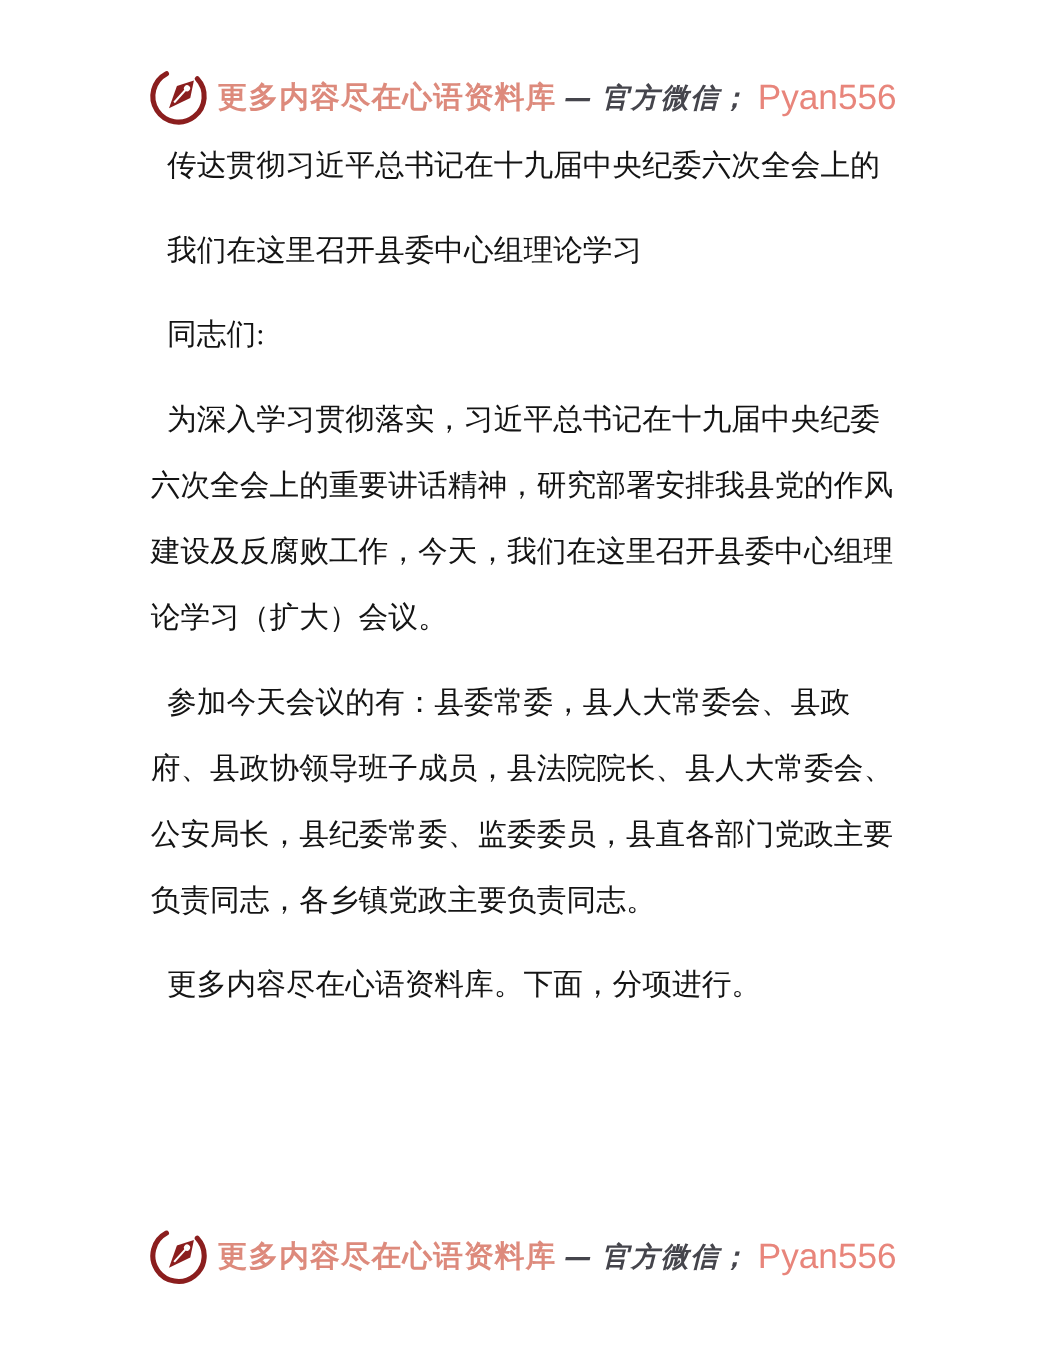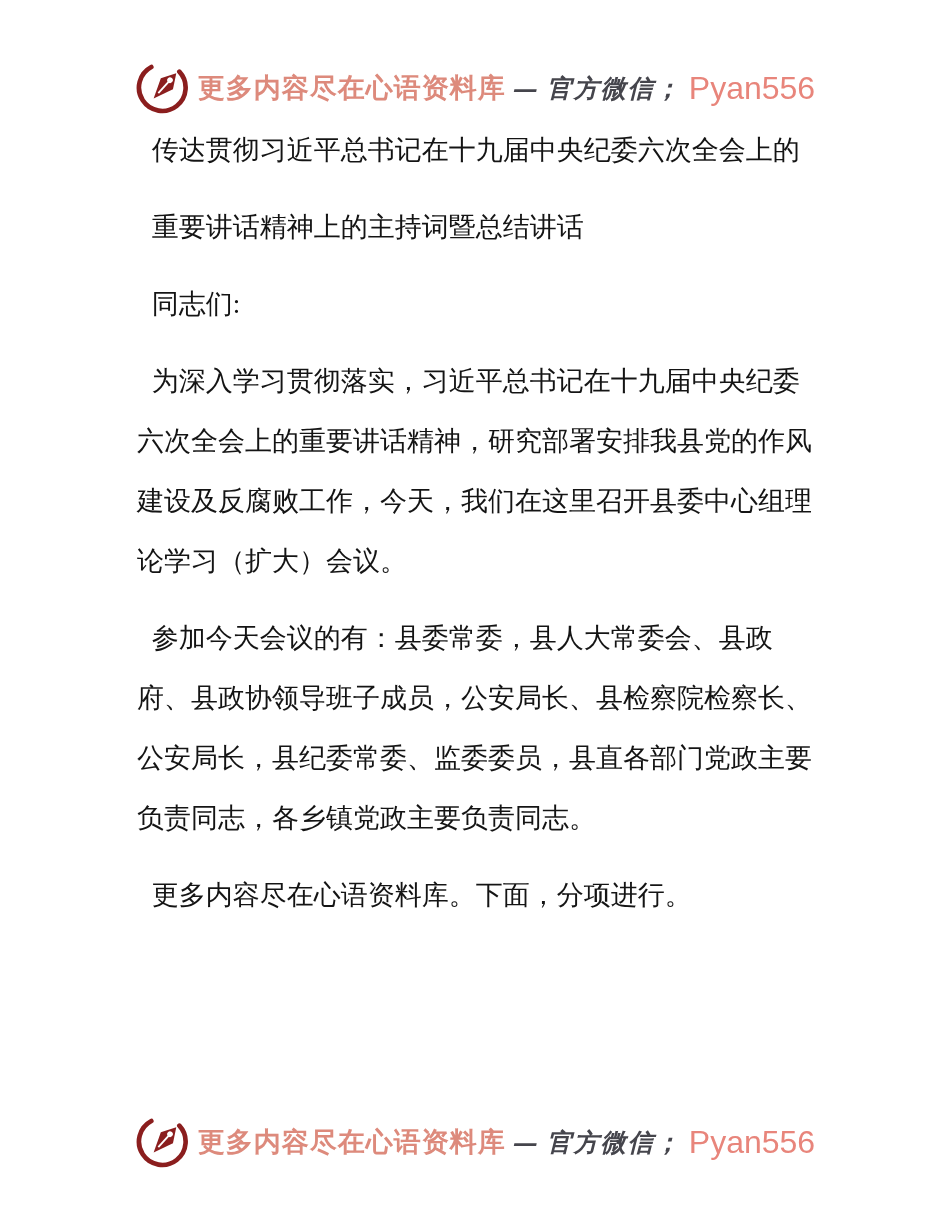--- a/index.html
+++ b/index.html
@@ -82,24 +82,24 @@
       </svg>
     </span>
     <span class="wm-brand">更多内容尽在心语资料库</span>
       <span class="wm-dash">—</span>
       <span class="wm-label">官方微信；</span>
     <span class="wm-id">Pyan556</span>
   </header>
 
   <main class="doc-body">
     <p>传达贯彻习近平总书记在十九届中央纪委六次全会上的</p>
-    <p>重要讲话精神上的主持词暨总结讲话</p>
+    <p>我们在这里召开县委中心组理论学习</p>
     <p>同志们:</p>
     <p>为深入学习贯彻落实，习近平总书记在十九届中央纪委六次全会上的重要讲话精神，研究部署安排我县党的作风建设及反腐败工作，今天，我们在这里召开县委中心组理论学习（扩大）会议。</p>
-    <p>参加今天会议的有：县委常委，县人大常委会、县政府、县政协领导班子成员，公安局长、县检察院检察长、公安局长，县纪委常委、监委委员，县直各部门党政主要负责同志，各乡镇党政主要负责同志。</p>
+    <p>参加今天会议的有：县委常委，县人大常委会、县政府、县政协领导班子成员，县法院院长、县人大常委会、公安局长，县纪委常委、监委委员，县直各部门党政主要负责同志，各乡镇党政主要负责同志。</p>
     <p>更多内容尽在心语资料库。下面，分项进行。</p>
   </main>
 
   <footer class="watermark bottom">
     <span class="logo">
       <svg viewBox="0 0 48 48" xmlns="http://www.w3.org/2000/svg">
         <path d="M 14 6 A 20 20 0 1 0 38 10" fill="none" stroke="#8b1e1e" stroke-width="4" stroke-linecap="round"></path>
         <g transform="rotate(42 24 24)">
           <path d="M24 7 L31 19 L24 36 L17 19 Z" fill="#8b1e1e"></path>
           <line x1="24" y1="14" x2="24" y2="30" stroke="#ffffff" stroke-width="1.6"></line>

